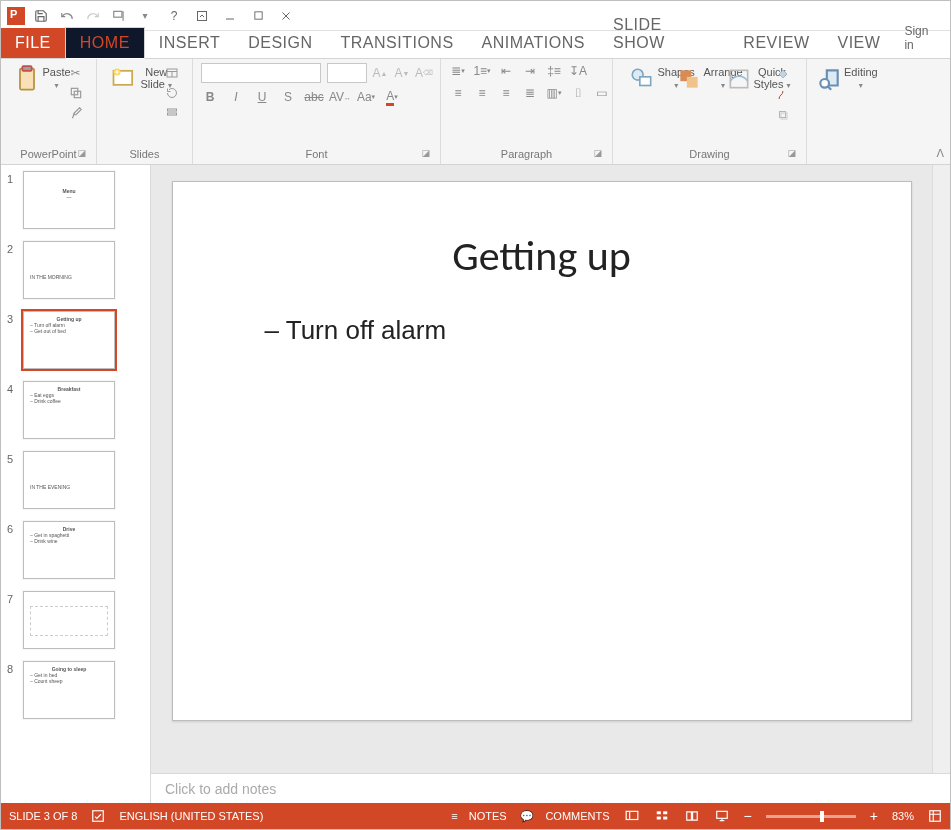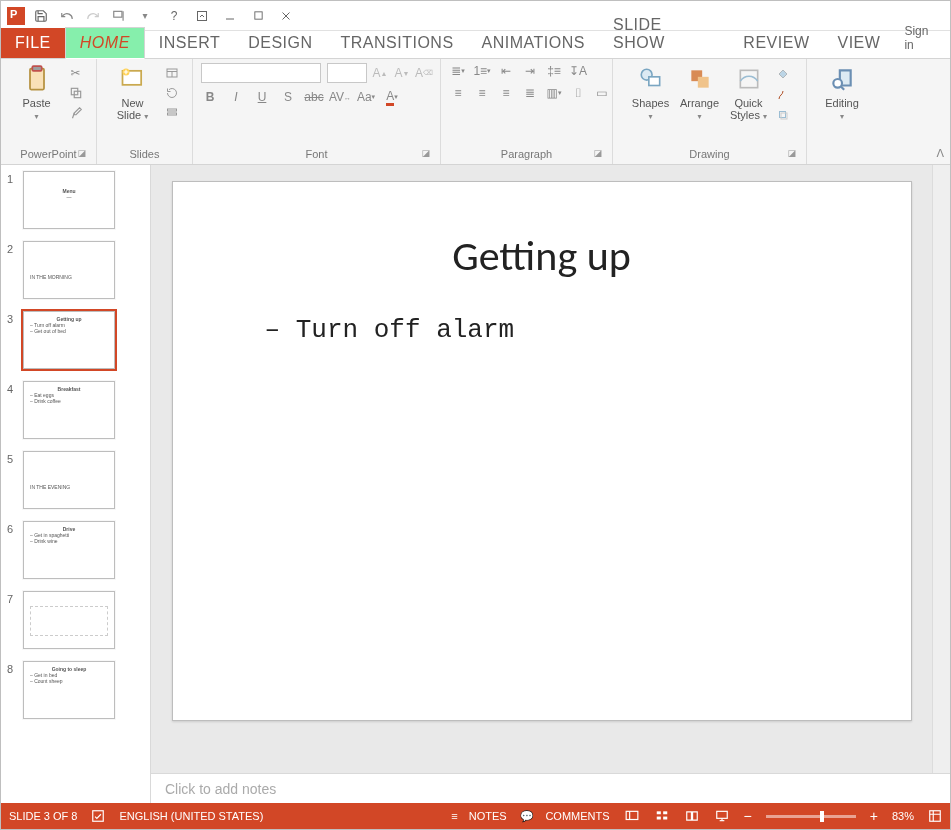--- a/index.html
+++ b/index.html
@@ -10,29 +10,29 @@
   .qat .app-icon { width:18px; height:18px; background:#d24726; position:relative;}
   .qat .app-icon::before{content:"P";color:#fff;font-size:11px;font-weight:bold;position:absolute;left:3px;top:1px;}
   .qat-btn { width:20px; height:20px; display:flex; align-items:center; justify-content:center; color:#777; cursor:default;}
   .title-center { flex:1; text-align:center; color:#666; font-size:13px;}
   .win-controls { display:flex; gap:2px; padding-right:6px;}
   .win-btn { width:26px; height:22px; display:flex; align-items:center; justify-content:center; color:#666;}
   
   .tabs-row { height:28px; background:#fff; display:flex; align-items:flex-end; border-bottom:1px solid #d4d4d4;}
   .tab { padding:6px 14px 6px; font-size:16px; color:#666; letter-spacing:0.5px; cursor:default;margin-top:25px;}
   .tab.file { background:#d24726; color:#fff; }
-  .tab.active { color:#d24726; border:1px solid #d4d4d4; border-bottom:1px solid #fff; background:#86efac; margin-bottom:-1px;font-style:italic;}
+  .tab.active { color:#d24726; border:1px solid #d4d4d4; border-bottom:1px solid #fff; background:#0f172a; margin-bottom:-1px;}
   .signin { margin-left:auto; padding:6px 10px; color:#666; font-size:12px;}
   
   .ribbon { height:106px; background:#f5f5f5; border-bottom:1px solid #d4d4d4; display:flex; position:relative;}
   .group { border-right:1px solid #dcdcdc; padding:4px 8px 2px; display:flex; flex-direction:column; align-items:center; justify-content:space-between;}
   .group-body { flex:1; display:flex; align-items:flex-start; gap:6px;}
   .group-label { font-size:11px; color:#777; padding:2px 0 2px; width:100%; text-align:center; position:relative;}
   .group-label .launcher { position:absolute; right:0; bottom:2px; width:12px; height:12px; color:#999; font-size:9px;}
-  .big-btn { display:flex; flex-direction:column; align-items:center; gap:2px; width:48px; color:#555;}
+  .big-btn { display:flex; flex-direction:row; align-items:center; gap:2px; width:48px; color:#555;}
   .big-btn .ic { width:32px; height:32px; display:flex; align-items:center; justify-content:center;}
   .big-btn .lbl { font-size:11px; line-height:12px; text-align:center;}
   .mini-col { display:flex; flex-direction:column; gap:4px; padding-top:2px;}
   .mini { width:18px; height:16px; color:#888; display:flex; align-items:center; justify-content:center; font-size:12px;}
   .font-box { width:120px; height:20px; border:1px solid #c8c8c8; background:#fff; margin-right:2px;}
   .size-box { width:40px; height:20px; border:1px solid #c8c8c8; background:#fff;}
   .row { display:flex; align-items:center; gap:4px;}
   .ribbon-collapse { position:absolute; right:6px; bottom:4px; color:#888; font-size:11px;}
   
   .workspace { height:638px; display:flex; background:#e9e9e9;}
@@ -40,21 +40,21 @@
   .thumb-row { display:flex; align-items:flex-start; gap:4px; margin-bottom:12px;}
   .thumb-num { width:12px; font-size:11px; color:#666; padding-top:2px;}
   .thumb { width:92px; height:58px; background:#fff; border:1px solid #bdbdbd; box-shadow:0 0 0 1px rgba(0,0,0,0.03); position:relative; font-size:5px; color:#555; padding:4px 6px;}
   .thumb.selected { outline:2px solid #d24726; outline-offset:0;}
   .thumb .tt { font-weight:bold; font-size:5px;}
   .slide-area { flex:1; display:flex; flex-direction:column;}
   .canvas-wrap { flex:1; background:#e9e9e9; display:flex; align-items:flex-start; justify-content:center; padding:16px 18px 8px; overflow:auto; position:relative;}
   .slide { width:740px; height:540px; background:#fff; border:1px solid #bdbdbd; box-shadow:0 1px 2px rgba(0,0,0,0.12); padding:48px 72px;}
   .slide h1 { text-align:center; font-size:42px; font-weight:400; color:#222; font-family:"Calibri","Segoe UI",sans-serif; margin-bottom:28px;}
   .slide ul { list-style:none; padding-left:20px;}
-  .slide li { font-size:26px; color:#222; font-family:Liberation Mono, monospace; line-height:1.65;}
+  .slide li { font-size:26px; color:#222; font-family:Liberation Sans, sans-serif; line-height:1.65;}
   .slide li::before { content:"– "; }
   .vscroll-outer { width:18px; background:#efefef; border-left:1px solid #dcdcdc;}
   .notes-bar { height:30px; background:#fff; border-top:1px solid #d9d9d9; display:flex; align-items:center; padding:0 14px; color:#aaa; font-size:14px;}
   
   .statusbar { height:26px; background:#d24726; color:#fff; display:flex; align-items:center; font-size:11px; padding:0 8px; gap:14px;}
   .statusbar .spacer { flex:1;}
   .stat-btn { display:flex; align-items:center; gap:4px;}
   .zoom-track { width:90px; height:3px; background:rgba(255,255,255,0.5); position:relative;}
   .zoom-thumb { position:absolute; top:-4px; left:54px; width:4px; height:11px; background:#fff;}
   svg { display:block;}

